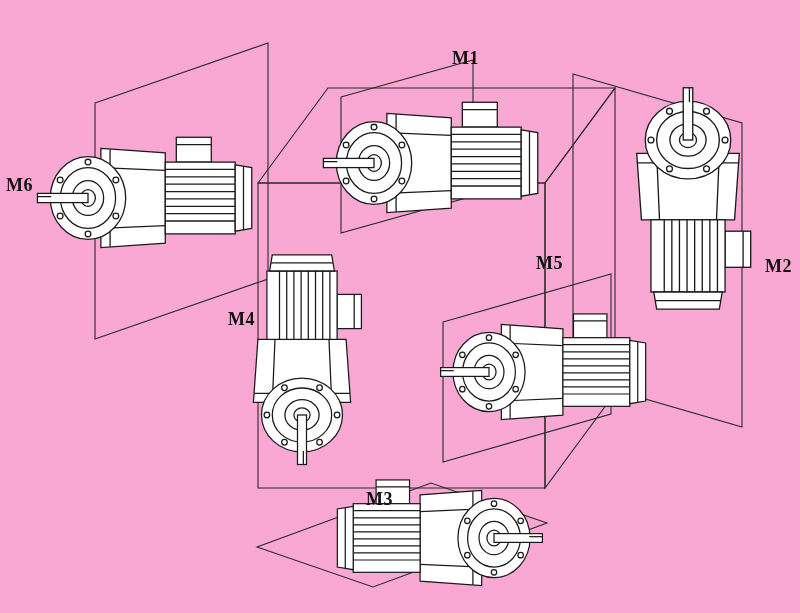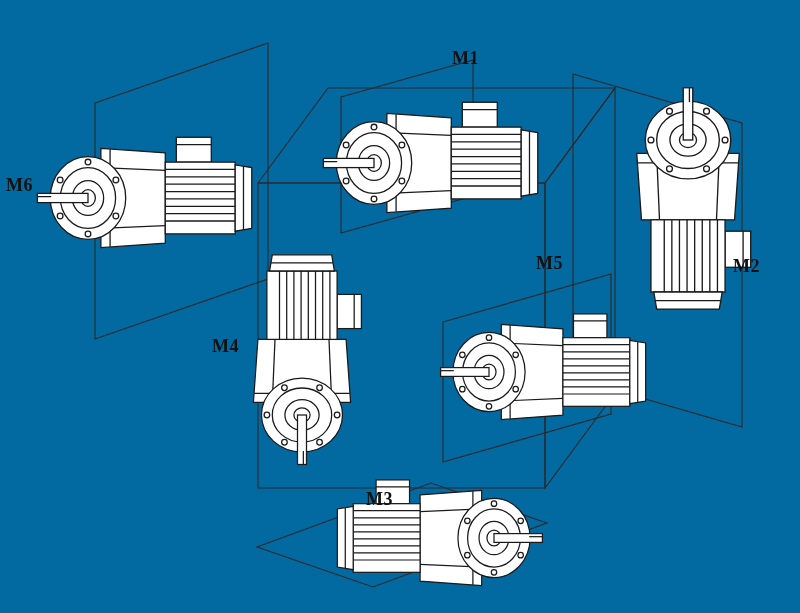--- a/index.html
+++ b/index.html
@@ -5,43 +5,43 @@
   html, body {
     margin: 0;
     padding: 0;
     background: #ffffff;
     font-family: "Liberation Serif", serif;
   }
   .stage {
     position: relative;
     width: 800px;
     height: 613px;
-    background: #0369a1;
+    background: #f9a8d4;
     overflow: hidden;
   }
   .diagram-svg {
     position: absolute;
     left: 0;
     top: 0;
     width: 800px;
     height: 613px;
   }
   .pos-label {
     position: absolute;
     font-weight: bold;
     font-size: 18px;
     color: #111111;
     letter-spacing: 0.5px;
     user-select: none;
     white-space: nowrap;
   }
   .lbl-m1 { left: 452px; top: 48px; }
-  .lbl-m2 { left: 733px; top: 256px; }
+  .lbl-m2 { left: 765px; top: 256px; }
   .lbl-m3 { left: 366px; top: 489px; text-align: right; }
-  .lbl-m4 { left: 212px; top: 309px; margin-top: 27px; }
+  .lbl-m4 { left: 228px; top: 309px; }
   .lbl-m5 { left: 536px; top: 253px; }
   .lbl-m6 { left: 6px;   top: 175px; text-align: right; }
 </style>
 </head>
 <body>
 
 <div class="stage">
 
   <svg class="diagram-svg" viewBox="0 0 800 613" xmlns="http://www.w3.org/2000/svg">
 

